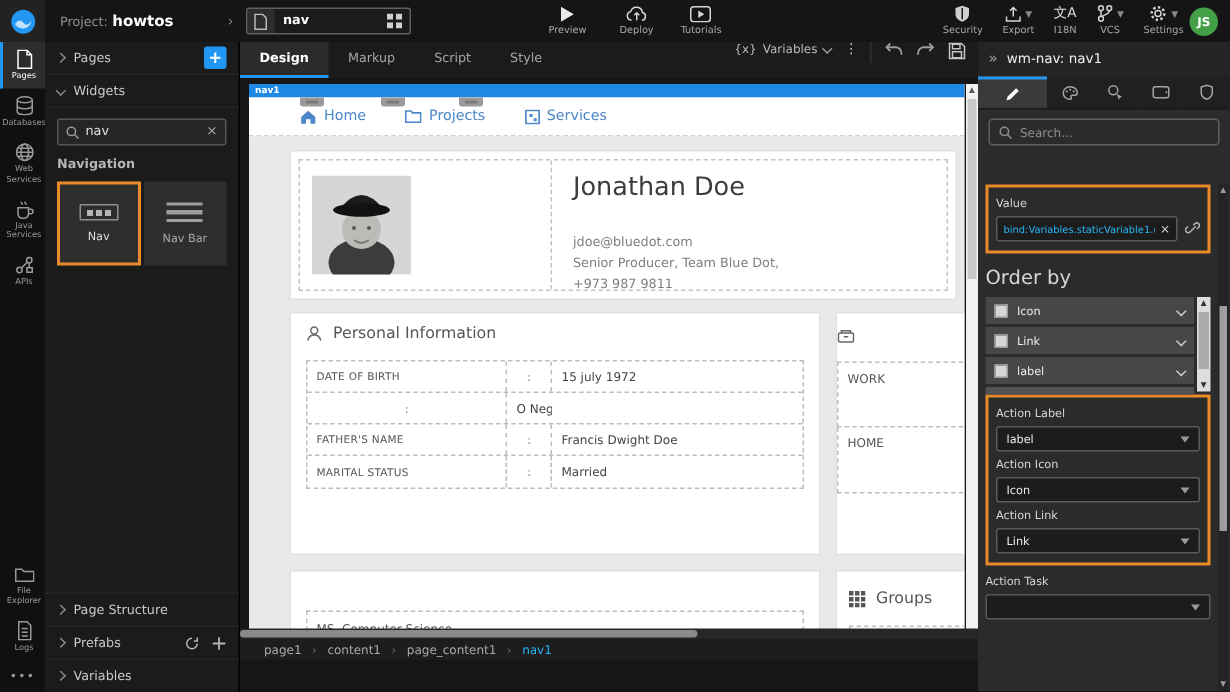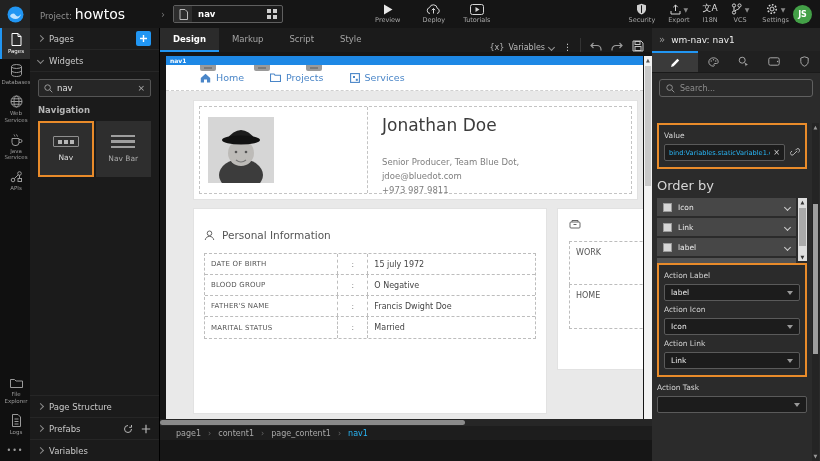--- a/index.html
+++ b/index.html
@@ -8,21 +8,21 @@
   svg{display:block}
   .chev{width:5px;height:5px;border-right:1.2px solid currentColor;border-bottom:1.2px solid currentColor;transform:rotate(45deg);display:inline-block}
   .chev-r{transform:rotate(-45deg)}
   .tri-down{width:0;height:0;border-left:3px solid transparent;border-right:3px solid transparent;border-top:4px solid #999;display:inline-block}
 
   
   #topbar{position:absolute;left:0;top:0;width:820px;height:28px;background:#151515;display:flex;align-items:center;z-index:30}
   #logo{width:30px;height:28px;background:#222;display:flex;align-items:center;justify-content:center}
   .proj{margin-left:10px;white-space:nowrap}
   .proj .plabel{color:#8f8f8f;font-size:8.5px}
-  .proj .pname{color:#fff;font-weight:normal;font-size:14px}
+  .proj .pname{color:#fff;font-weight:bold;font-size:10px}
   .tb-chev{color:#777;margin-left:36px;font-size:10px}
   #pagebox{margin-left:8px;width:110px;height:18px;border:1px solid #5f5f5f;border-radius:2px;background:#1b1b1b;display:flex;align-items:center;overflow:hidden}
   #pagebox .doccell{width:18px;height:100%;background:#2d2d2d;display:flex;align-items:center;justify-content:center;color:#bbb}
   #pagebox .ptext{flex:1;color:#fff;font-weight:bold;font-size:8.5px;padding-left:6px}
   #pagebox .gridicon{margin-right:5px;color:#cfcfcf}
   .tb-act{display:flex;flex-direction:column;align-items:center;justify-content:center;color:#b5b5b5;gap:1px;cursor:pointer}
   .tb-act .lbl{font-size:6.5px;color:#a8a8a8;white-space:nowrap}
   .tb-act .icn{height:11px;display:flex;align-items:flex-end;color:#d5d5d5}
   #act-preview{margin-left:92px}
   #act-deploy{margin-left:22px}
@@ -54,21 +54,21 @@
   .navglyph{width:26px;height:11px;border:1px solid #8f8f8f;border-radius:1px;display:flex;align-items:center;justify-content:center;gap:2px}
   .navglyph i{width:4px;height:4px;background:#b5b5b5;display:block}
   .barsglyph{display:flex;flex-direction:column;gap:3px}
   .barsglyph i{width:24px;height:2.5px;background:#9e9e9e;display:block}
   #pal-bottom{position:absolute;left:0;right:0;bottom:0}
   #pal-bottom .pal-row{border-top:1px solid #262626;border-bottom:none}
   .pal-tools{margin-left:auto;display:flex;gap:8px;color:#b5b5b5}
 
   
   #editor{position:absolute;left:160px;top:28px;width:492px;height:433px;background:#161616}
-  #ed-toolbar{height:24px;background:#1b1b1b;display:flex;align-items:flex-end}
+  #ed-toolbar{height:24px;background:#1b1b1b;display:flex;align-items:flex-start}
   .ed-tab{height:24px;display:flex;align-items:center;padding:0 13px;color:#a5a5a5;font-size:8.5px;border-bottom:2px solid transparent;cursor:pointer}
   .ed-tab.active{background:#2b2b2b;color:#fff;font-weight:bold;border-bottom-color:#2196f3}
   #vars-btn{margin-left:auto;display:flex;align-items:center;gap:4px;color:#b9b9b9;font-size:8px;cursor:pointer}
   #device-btn{margin-left:10px;height:18px;border:1px solid #5a5a5a;border-radius:2px;display:flex;align-items:center;gap:6px;padding:0 7px;color:#e8e8e8;font-size:7.5px;font-weight:bold;cursor:pointer}
   .ed-kebab{margin-left:9px;color:#cfcfcf;letter-spacing:0;font-size:9px;cursor:pointer}
   .ed-sep{width:1px;height:14px;background:#333;margin-left:8px}
   .ed-ico{margin-left:9px;color:#9c9c9c;cursor:pointer}
   #ed-save{margin-left:9px;margin-right:8px;color:#c5c5c5;cursor:pointer}
 
   
@@ -84,31 +84,31 @@
   #profile-card{padding:5px;height:98px}
   #profile-inner{height:100%;border:1px dashed #c4c4c4;display:flex}
   #photo-cell{width:168px;display:flex;align-items:center;padding-left:8px;border-right:1px dashed #c4c4c4}
   #photo{width:66px;height:66px}
   #profile-info{flex:1;padding:8px 14px;overflow:hidden}
   #profile-name{font-size:17px;color:#3c3c3c;margin-bottom:20px;white-space:nowrap}
   .pline{font-size:8.5px;color:#7e7e7e;line-height:1.65;white-space:nowrap}
   #row2{display:flex;gap:12px;margin-top:10px}
   #col-left{width:352px;flex:none}
   #col-right{width:140px;flex:none}
-  #pi-card{padding:20px 10px;height:204px}
+  #pi-card{padding:7px 10px;height:160px}
   .sec-head{display:flex;align-items:center;gap:7px;color:#555;font-size:10.5px}
   .pi-table{margin-top:12px;border:1px dashed #bdbdbd}
   .pi-row{display:grid;grid-template-columns:1fr 30px 1.25fr;height:21px;border-bottom:1px dashed #bdbdbd}
   .pi-row:last-child{border-bottom:none}
   .pi-cell{display:flex;align-items:center;padding:0 6px;border-right:1px dashed #bdbdbd;overflow:hidden;white-space:nowrap}
   .pi-cell:last-child{border-right:none}
   .pi-label{font-size:7px;color:#555;letter-spacing:.2px}
   .pi-sep{font-size:7.5px;color:#777;justify-content:center}
   .pi-value{font-size:8px;color:#444}
-  #contact-card{padding:10px 0 10px 11px;height:160px}
+  #contact-card{padding:10px 0 10px 0;height:160px}
   .ct-table{margin-top:12px}
   .ct-cell{height:44px;border:1px dashed #bdbdbd;border-right:none;padding:6px;font-size:8px;color:#555}
   .ct-cell + .ct-cell{border-top:none}
   #row3{display:flex;gap:12px;margin-top:12px}
   #edu-card{padding:12px 10px;height:80px}
   .edu-row{margin-top:14px;border:1px dashed #bdbdbd;height:24px;display:flex;align-items:center;padding:0 6px;font-size:8px;color:#555}
   #groups-card{padding:12px 8px;height:80px;overflow:hidden}
   .grp-cell{margin-top:12px;border:1px dashed #bdbdbd;border-right:none;height:34px;position:relative;padding:3px}
   .grp-dots{position:absolute;left:6px;bottom:4px;display:grid;grid-template-columns:repeat(3,4px);gap:2px}
   .grp-dots i{width:4px;height:4px;background:#4a4a4a;display:block}
@@ -470,22 +470,22 @@
                   <circle cx="33" cy="36" r="13" fill="#bdbbb8"></circle>
                   <path d="M18 23q15-20 30 0z" fill="#1c1c1c"></path>
                   <ellipse cx="33" cy="23" rx="19" ry="4.5" fill="#121212"></ellipse>
                   <circle cx="28" cy="35" r="1.3" fill="#555"></circle>
                   <circle cx="38" cy="35" r="1.3" fill="#555"></circle>
                   <path d="M28 43q5 4 10 0" fill="none" stroke="#777" stroke-width="1.2"></path>
                 </svg>
             </div>
             <div id="profile-info">
               <div id="profile-name">Jonathan Doe</div>
+              <div class="pline">jdoe@bluedot.com</div>
               <div class="pline">Senior Producer, Team Blue Dot,</div>
-              <div class="pline">jdoe@bluedot.com</div>
               <div class="pline">+973 987 9811</div>
             </div>
           </div>
         </div>
 
         <div id="row2">
           <div id="col-left">
             <div class="card" id="pi-card">
               <div class="sec-head">
                 <svg width="11" height="11" viewBox="0 0 11 11">
@@ -494,21 +494,20 @@
                   </svg>
                 <span>Personal Information</span>
               </div>
               <div class="pi-table">
                 <div class="pi-row">
                   <span class="pi-cell pi-label">DATE OF BIRTH</span>
                   <span class="pi-cell pi-sep">:</span>
                   <span class="pi-cell pi-value">15 july 1972</span>
                 </div>
                 <div class="pi-row">
-                  <span class="pi-cell pi-label">BLOOD GROUP</span>
                   <span class="pi-cell pi-sep">:</span>
                   <span class="pi-cell pi-value">O Negative</span>
                 </div>
                 <div class="pi-row">
                   <span class="pi-cell pi-label">FATHER'S NAME</span>
                   <span class="pi-cell pi-sep">:</span>
                   <span class="pi-cell pi-value">Francis Dwight Doe</span>
                 </div>
                 <div class="pi-row">
                   <span class="pi-cell pi-label">MARITAL STATUS</span>

